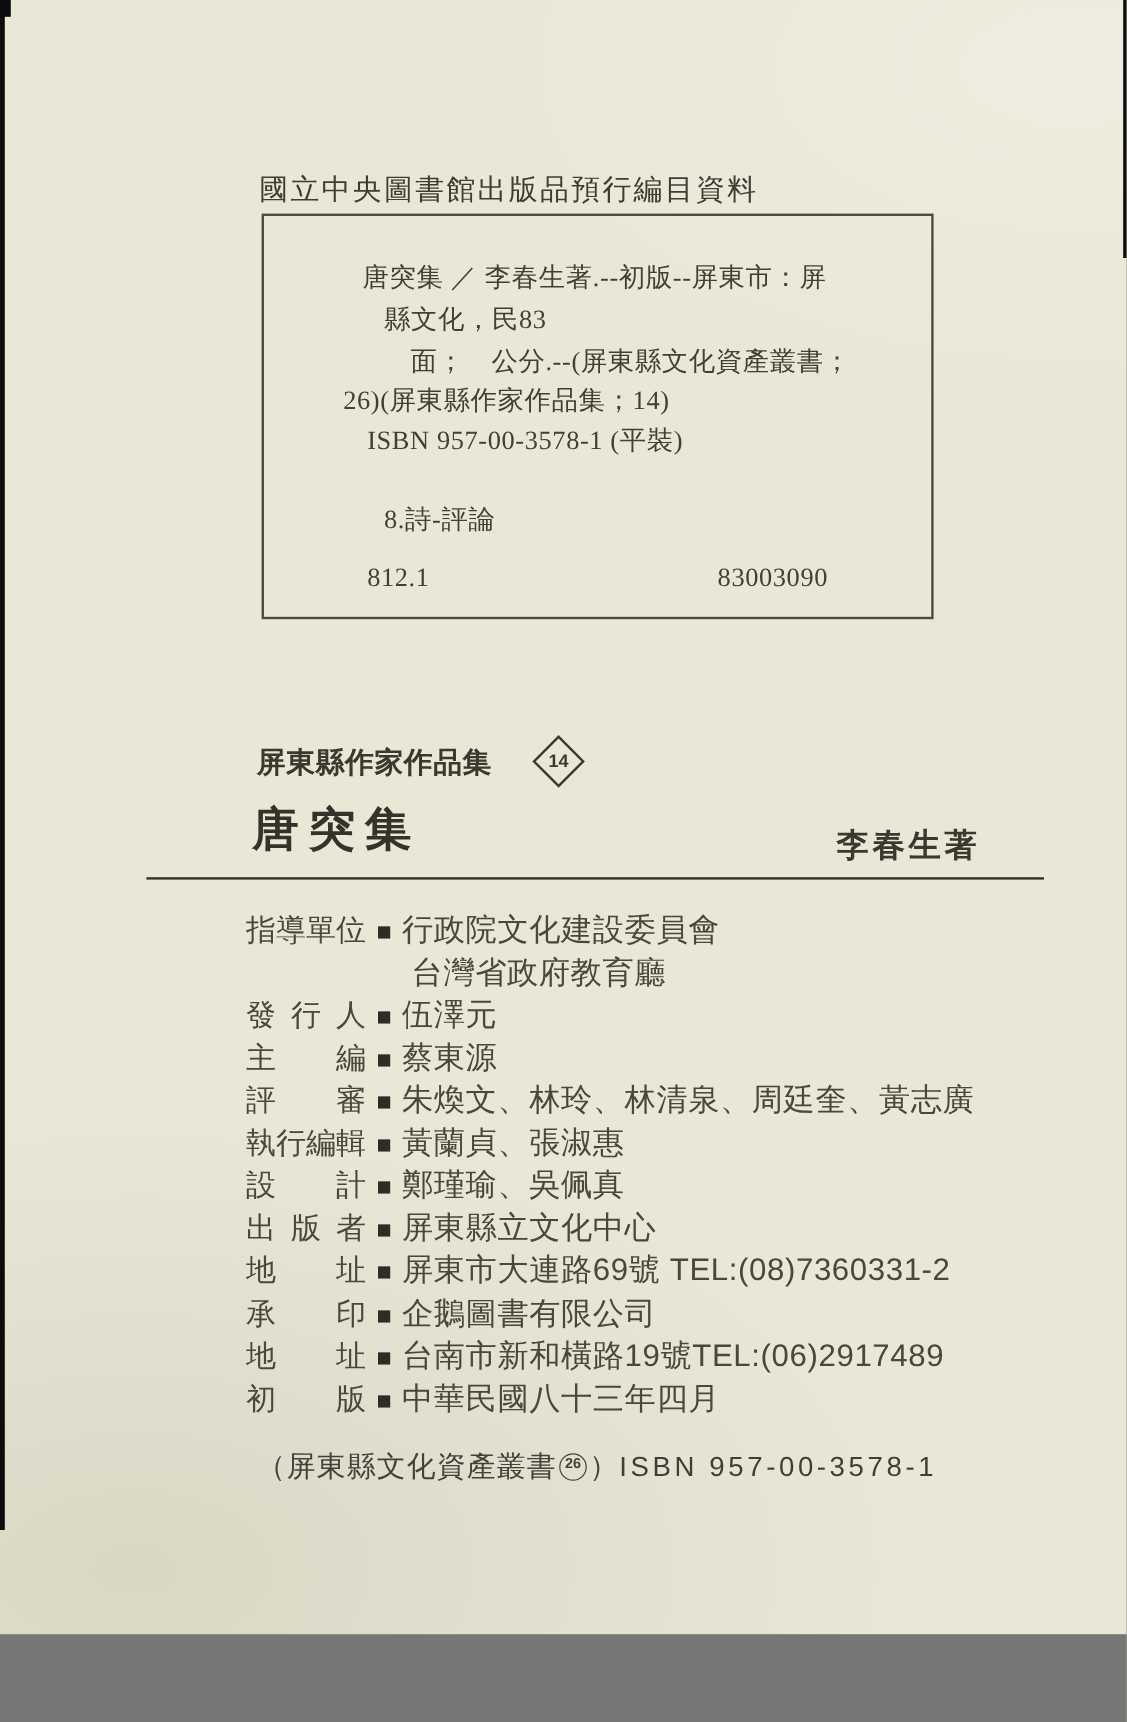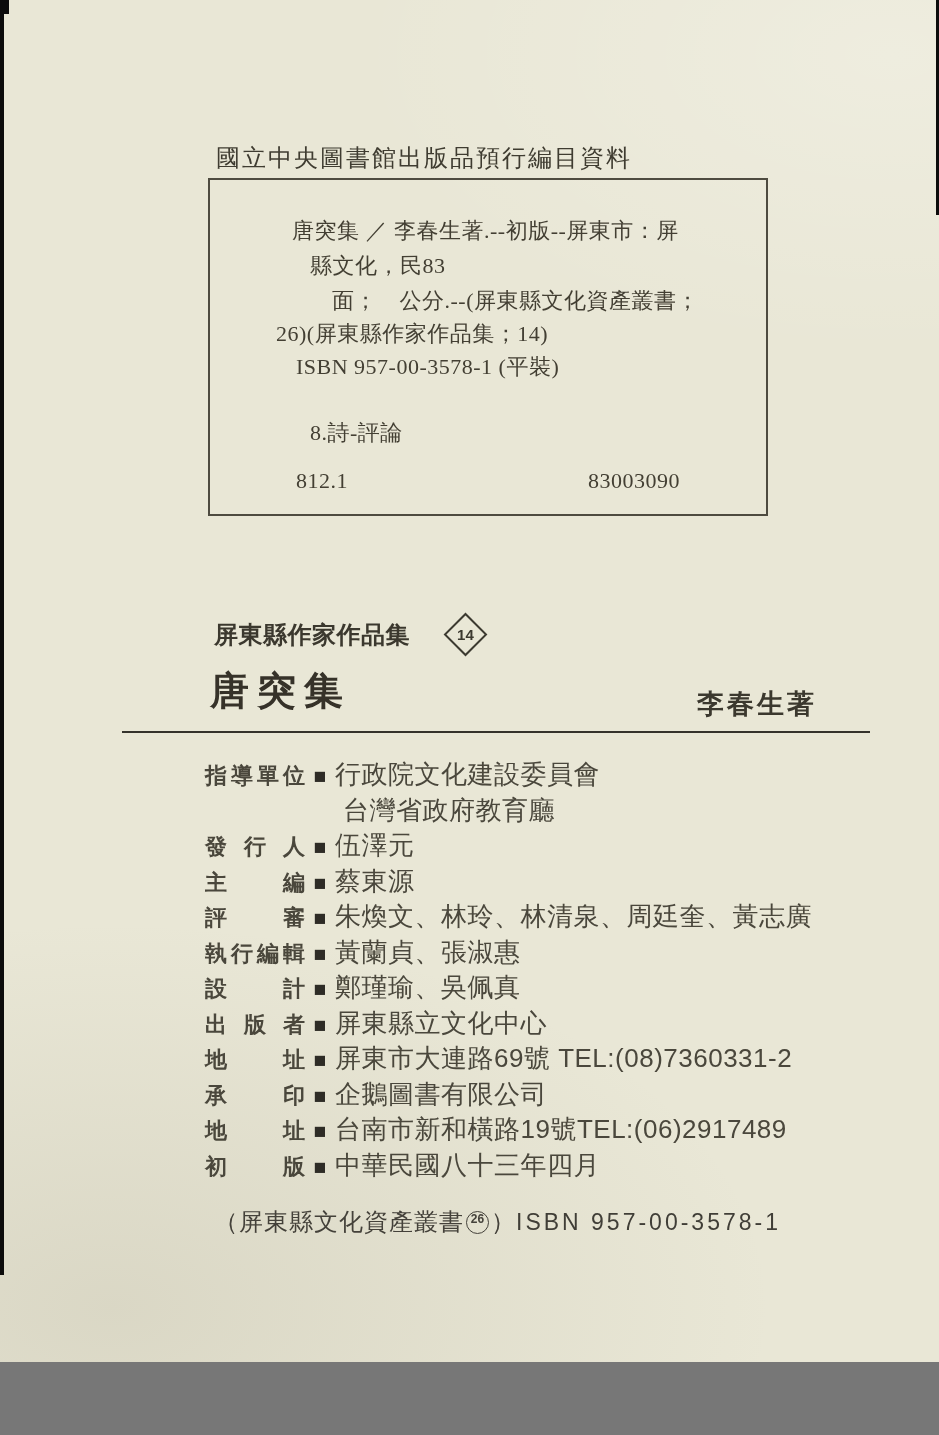--- a/index.html
+++ b/index.html
@@ -19,21 +19,21 @@
   .edge-left{position:absolute;left:0;top:0;width:4px;height:1275px;background:#0c0c0c;}
   .edge-left-nub{position:absolute;left:0;top:0;width:9px;height:14px;background:#0c0c0c;}
   .edge-right{position:absolute;right:0;top:0;width:3px;height:215px;background:#0c0c0c;}
 
   
   .cip-header{
     position:absolute;left:216px;top:142px;
     font-size:24px;letter-spacing:2px;font-weight:500;color:#3f3c31;
   }
   .cip-box{
-    position:absolute;left:208px;top:178px;width:556px;height:334px;
+    position:absolute;left:218px;top:178px;width:556px;height:334px;
     border:2px solid #4e4b40;
   }
   .cip-box .ln{
     position:absolute;white-space:nowrap;
     font-family:"Liberation Serif", serif;
     font-size:22px;color:#433f33;letter-spacing:0.5px;
   }
   .cip-l1{left:82px;top:36px;}
   .cip-l2{left:100px;top:71px;}
   .cip-l3{left:122px;top:106px;text-align:center;}
@@ -70,21 +70,21 @@
   .rule{
     position:absolute;left:122px;top:731px;width:748px;height:2px;
     background:#35332c;
   }
 
   
   .colophon{position:absolute;left:205px;top:757px;width:680px;}
   .c-row{display:flex;align-items:baseline;height:35.5px;line-height:35.5px;white-space:nowrap;}
   .c-label{
     display:inline-block;width:100px;flex:0 0 auto;
-    font-size:22px;font-weight:700;color:#4a473c;
+    font-size:25px;font-weight:400;color:#4a473c;
     text-align:justify;text-align-last:justify;
   }
   .c-bullet{
     flex:0 0 auto;width:30px;text-align:center;
     font-size:21px;color:#2e2c26;
   }
   .c-value{
     font-size:26px;font-weight:500;color:#4a473c;letter-spacing:0.5px;
   }
   .c-row.cont .c-bullet{visibility:hidden;}

